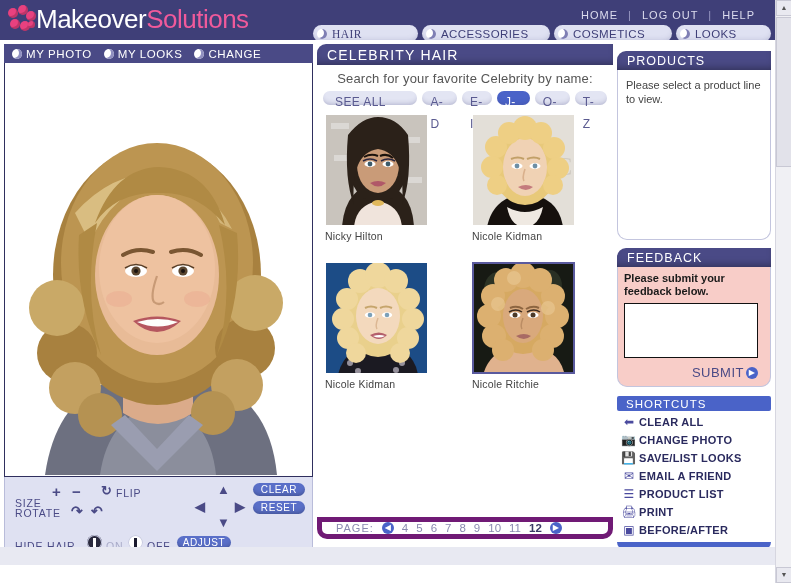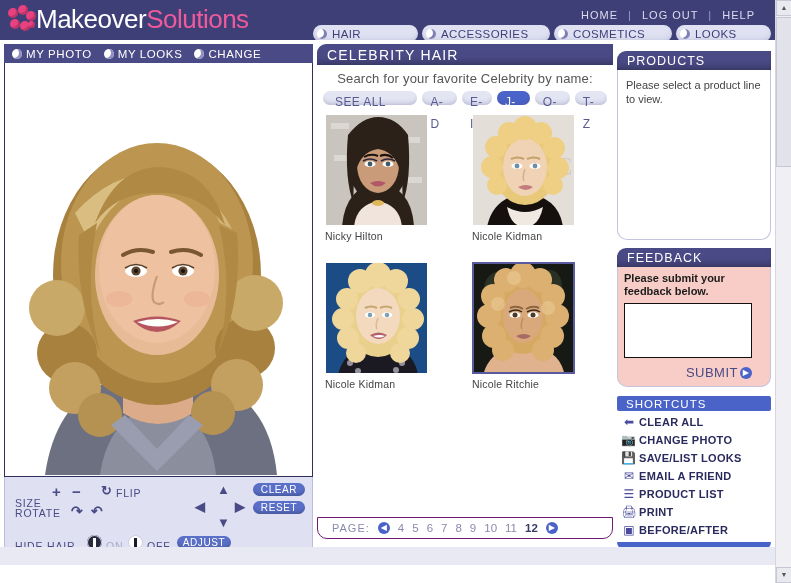--- a/index.html
+++ b/index.html
@@ -39,21 +39,21 @@
   
   .navtabs { position:absolute; left:313px; top:25px; display:flex; gap:4px; }
   .navtab {
     height:17px; border-radius:9px; background:#dfe1f2;
     color:#3f3f78; font-size:11.5px; letter-spacing:.4px;
     display:flex; align-items:center; padding:0 12px 0 4px;
     box-shadow:inset 0 -4px 6px -4px rgba(63,63,120,.35);
   }
   .navtab .dot { width:10px;height:10px;border-radius:50%;background:#fff;
     box-shadow:inset -3px -1px 0 #7f7fb4; margin-right:5px; }
-  .nt1{width:105px;} .nt2{width:118px;} .nt3{width:128px;} .nt4{width:95px;}
+  .nt1{width:105px;font-family:Liberation Serif, serif;} .nt2{width:118px;} .nt3{width:128px;} .nt4{width:95px;}
 
   
   .frame { position:absolute; left:0; top:40px; width:775px; height:525px; background:#fff; }
 
   
   .leftpanel { position:absolute; left:4px; top:4px; width:309px; height:517px; }
   .lp-head {
     height:19px; background:#4a4a86; border-radius:0 0 0 0;
     display:flex; align-items:center; padding-left:8px;
   }
@@ -108,42 +108,42 @@
   .abtn.wide { padding:0 12px; }
   .abtn.active { background:#4a63c8; color:#fff; }
   .grid { position:relative; margin-top:9px; }
   .cell { position:absolute; width:103px; }
   .cell .thumb { width:103px; height:112px; overflow:hidden; display:block;
      border:1px solid transparent; }
   .cell.selected .thumb { border:2px solid #5a5a9e; padding:0; }
   .cell .nm { font-size:10.5px; color:#444; margin-top:4px; letter-spacing:.2px; }
   .pagebar {
     position:absolute; left:0; bottom:0; width:296px; height:22px;
-    background:#fff; border:1px solid #701a75; border-radius:0 0 10px 10px;
+    background:#fff; border:5px solid #701a75; border-radius:0 0 10px 10px;
     display:flex; align-items:center; padding-left:14px; gap:8px;
   }
   .pagebar .lbl { color:#8a8ab0; font-size:11px; letter-spacing:1px; }
   .pagebar .pg { color:#8a8ab0; font-size:11.5px; cursor:pointer; }
   .pagebar .pg.cur { color:#3a3a66; font-weight:bold; }
   .arrcirc { width:12px;height:12px;border-radius:50%;background:#4a63c8;color:#fff;
     font-size:8px; line-height:12px; text-align:center; }
 
   
   .rightpanel { position:absolute; left:617px; top:11px; width:154px; height:517px; }
   .r-head {
     height:19px; background:#4a4a86; color:#fff; font-size:12.5px;
     letter-spacing:1px; display:flex; align-items:center; padding-left:10px;
     border-radius:9px 0 0 0; box-shadow:inset 0 -6px 8px -5px rgba(0,0,0,.4);
   }
   .r-body { background:#fff; border:1px solid #c3c5de; border-top:none;
     border-radius:0 0 10px 10px; }
   .r-body .txt { font-size:11px; color:#444; padding:8px 8px; line-height:14px; }
 
   .fb-box { background:#f8cdc8; border:1px solid #c3c5de; border-top:none;
-    border-radius:0 0 10px 10px; padding:5px 18px 6px 6px; }
+    border-radius:0 0 10px 10px; padding:5px 12px 6px 6px; }
   .fb-box .p { font-size:11px; font-weight:bold; color:#1a1a1a; line-height:13px; }
   .fb-box textarea { width:100%; height:55px; margin-top:5px; border:1px solid #111;
     background:#fff; resize:none; font-family:"Liberation Sans",sans-serif; font-size:11px;}
   .fb-submit { text-align:right; margin-top:3px; color:#4a4a86; font-size:13px;
     letter-spacing:.5px; display:flex; justify-content:flex-end; align-items:center; gap:2px;}
 
   .sc-head { height:15px; background:#4a63c8; color:#fff; font-size:11.5px;
     letter-spacing:1px; display:flex; align-items:center; padding-left:9px;
     border-radius:2px; }
   .sc-list { padding:2px 0 0 2px; }

